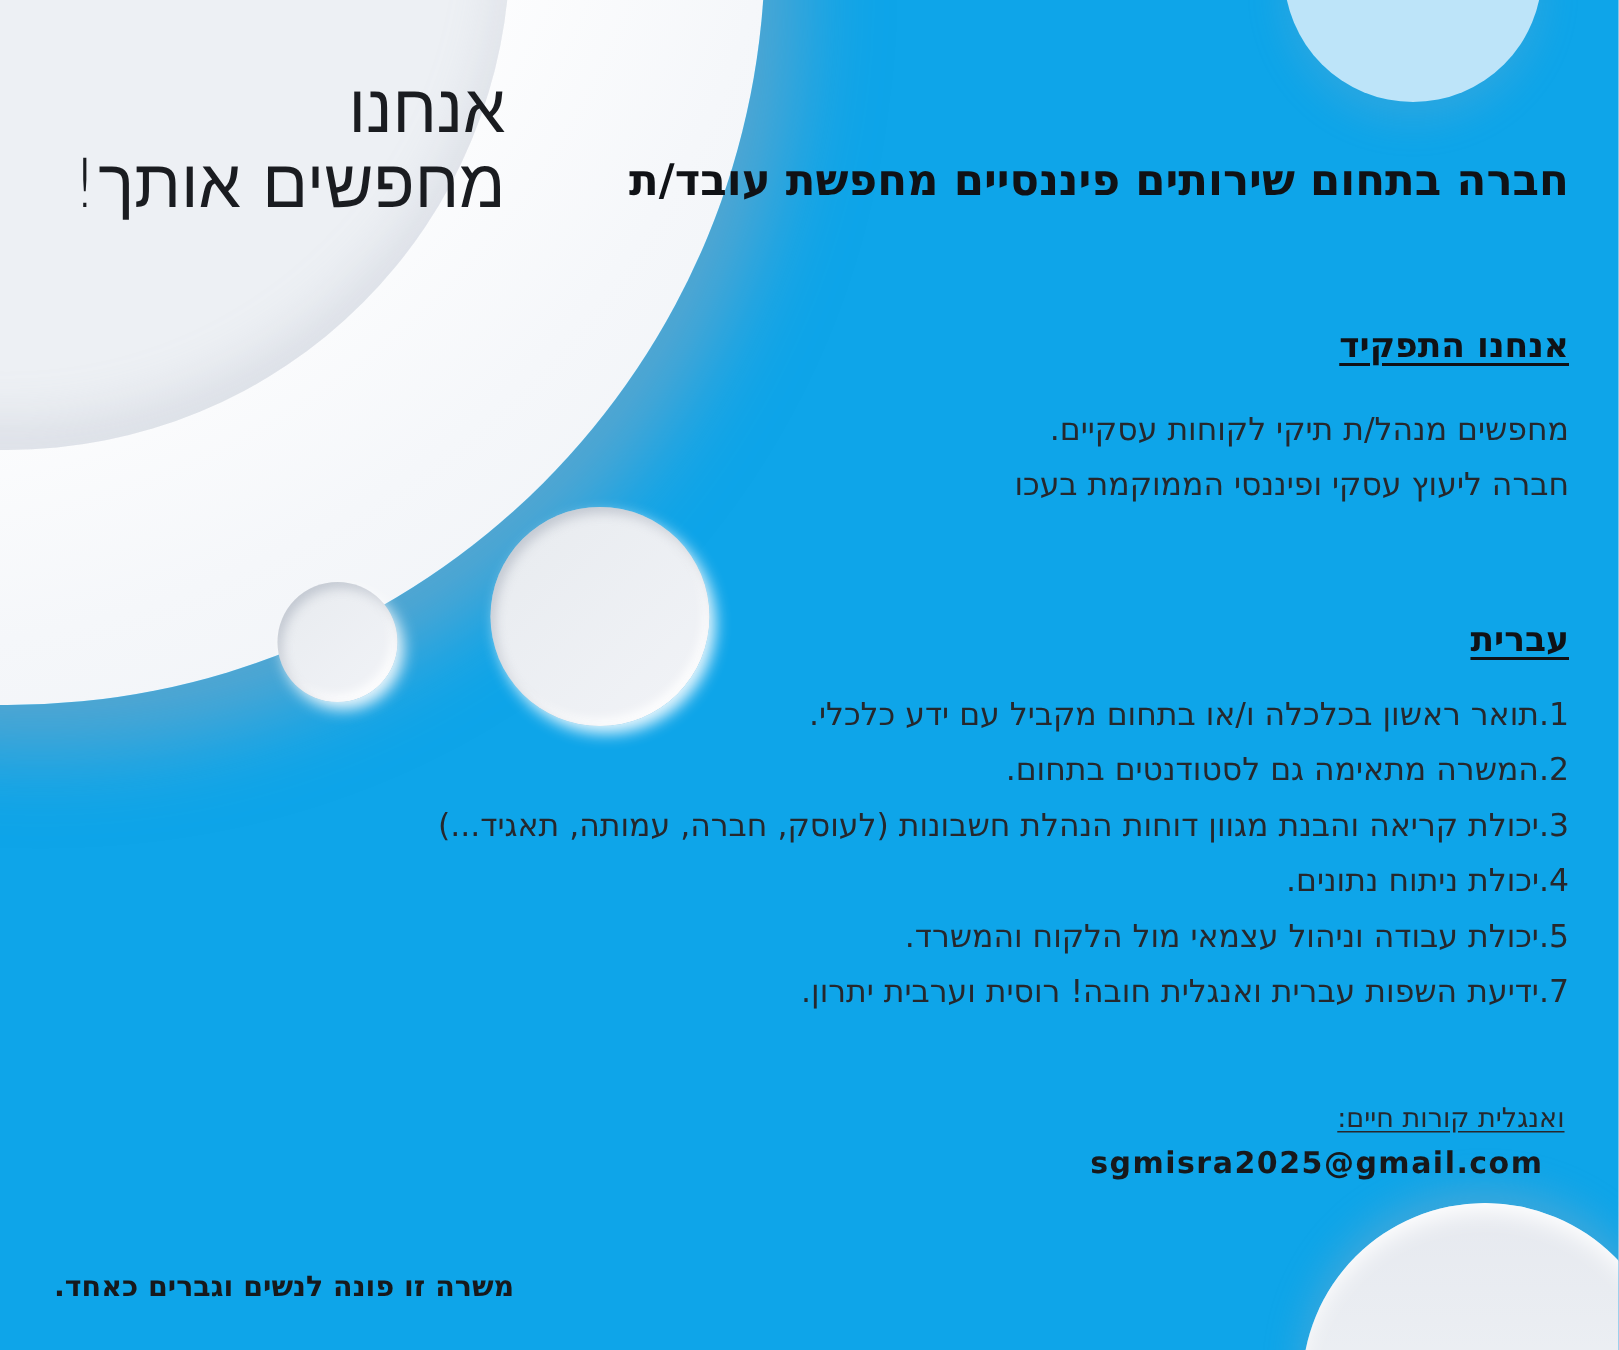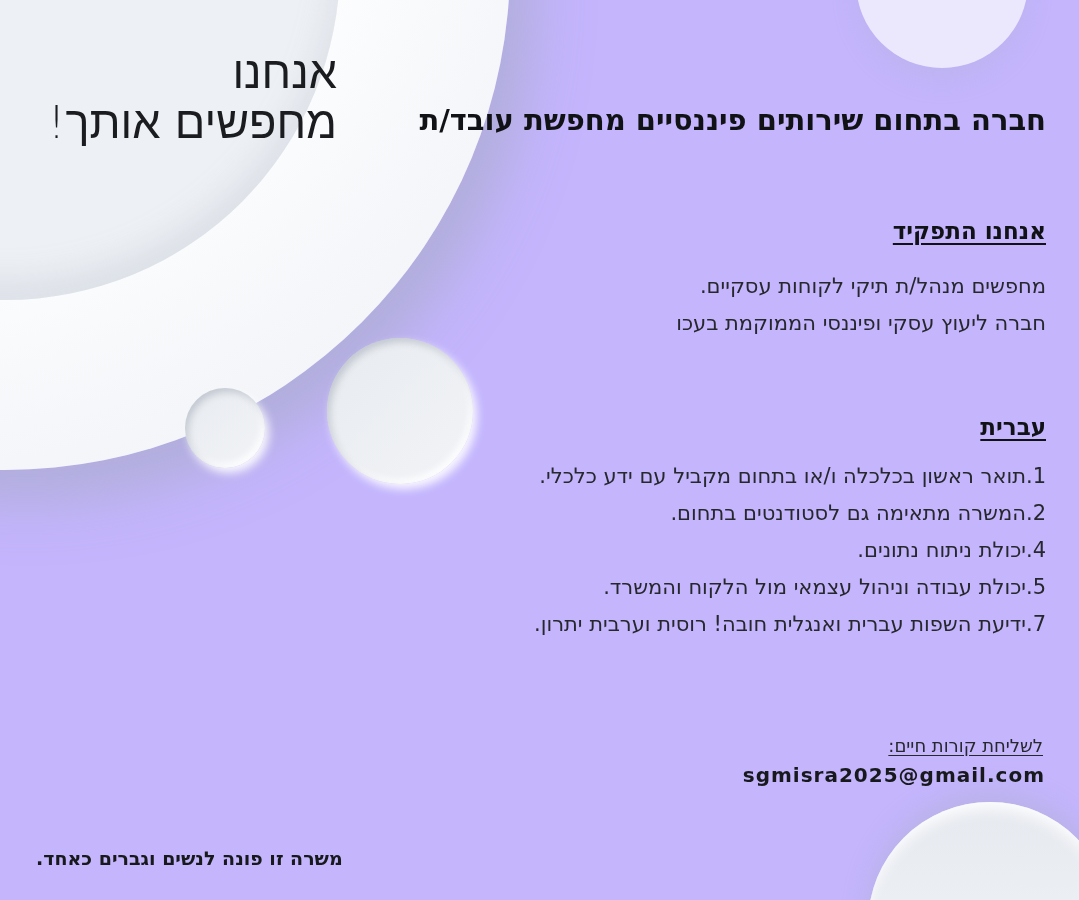--- a/index.html
+++ b/index.html
@@ -1,20 +1,20 @@
 <!DOCTYPE html>
 <html lang="he"><head>
 <meta charset="utf-8">
 <style>
   html,body { margin:0; padding:0; background:#dfe2e8; }
   .canvas {
     position:relative;
     width:1079px; height:900px;
     overflow:hidden;
-    background:#c4b5fd;
+    background:#0ea5e9;
     font-family:"DejaVu Sans","Liberation Sans",sans-serif;
     color:#17191c;
   }
   .deco { position:absolute; border-radius:50%; }
 
   
   .ring-outer {
     left:-500px; top:-540px; width:1010px; height:1010px;
     background: radial-gradient(circle at 40% 34%, #ffffff 46%, #f5f7fa 70%, #eef1f5 100%);
     box-shadow: 22px 30px 55px rgba(157,167,184,0.5);
@@ -78,21 +78,21 @@
   #desc-text { top:268px; }
   #req-list  { top:458px; }
 
   .contact-label {
     top:735px; right:36px;
     font-size:18px; color:#26282d;
     text-decoration:underline; text-underline-offset:3px;
     white-space:nowrap;
   }
   .contact-email {
-    top:763px; right:34px;
+    top:763px; right:50px;
     direction:ltr; text-align:right;
     font-size:20px; font-weight:700; letter-spacing:1px;
     color:#17191c; white-space:nowrap;
   }
   .footer-note {
     top:847px; left:36px; right:auto;
     font-size:19px; font-weight:700; color:#17191c;
     white-space:nowrap;
     text-align:center;
   }
@@ -119,23 +119,24 @@
   <div class="txt section-heading" id="desc-heading">אנחנו התפקיד</div>
   <div class="txt body-text" id="desc-text">
     <div>מחפשים מנהל/ת תיקי לקוחות עסקיים.</div>
     <div>חברה ליעוץ עסקי ופיננסי הממוקמת בעכו</div>
   </div>
 
   <div class="txt section-heading" id="req-heading">עברית</div>
   <div class="txt body-text" id="req-list">
     <div>1.תואר ראשון בכלכלה ו/או בתחום מקביל עם ידע כלכלי.</div>
     <div>2.המשרה מתאימה גם לסטודנטים בתחום.</div>
+    <div>3.יכולת קריאה והבנת מגוון דוחות הנהלת חשבונות (לעוסק, חברה, עמותה, תאגיד...)</div>
     <div>4.יכולת ניתוח נתונים.</div>
     <div>5.יכולת עבודה וניהול עצמאי מול הלקוח והמשרד.</div>
     <div>7.ידיעת השפות עברית ואנגלית חובה! רוסית וערבית יתרון.</div>
   </div>
 
-  <div class="txt contact-label">לשליחת קורות חיים:</div>
+  <div class="txt contact-label">ואנגלית קורות חיים:</div>
   <div class="txt contact-email">sgmisra2025@gmail.com</div>
 
   <div class="txt footer-note">משרה זו פונה לנשים וגברים כאחד.</div>
 
 </div>
 
 </body></html>

